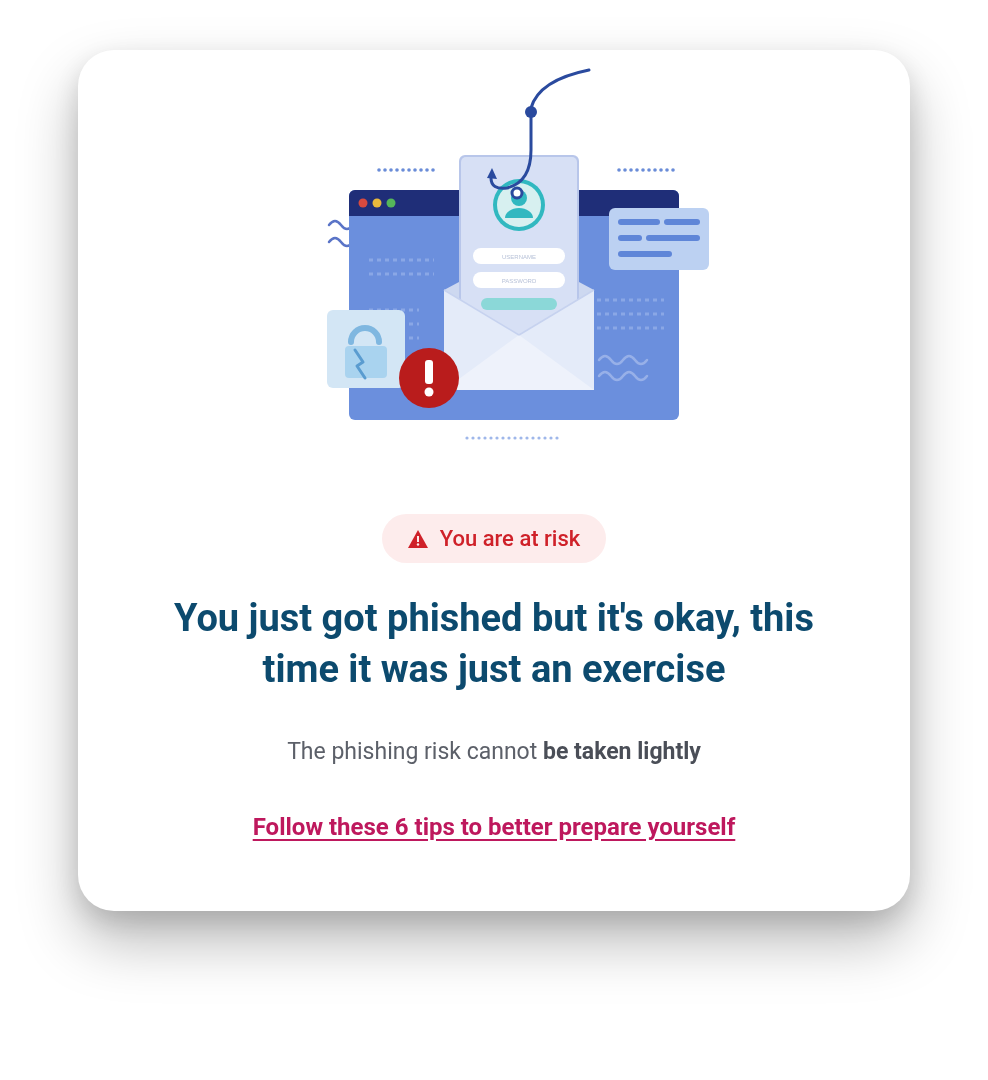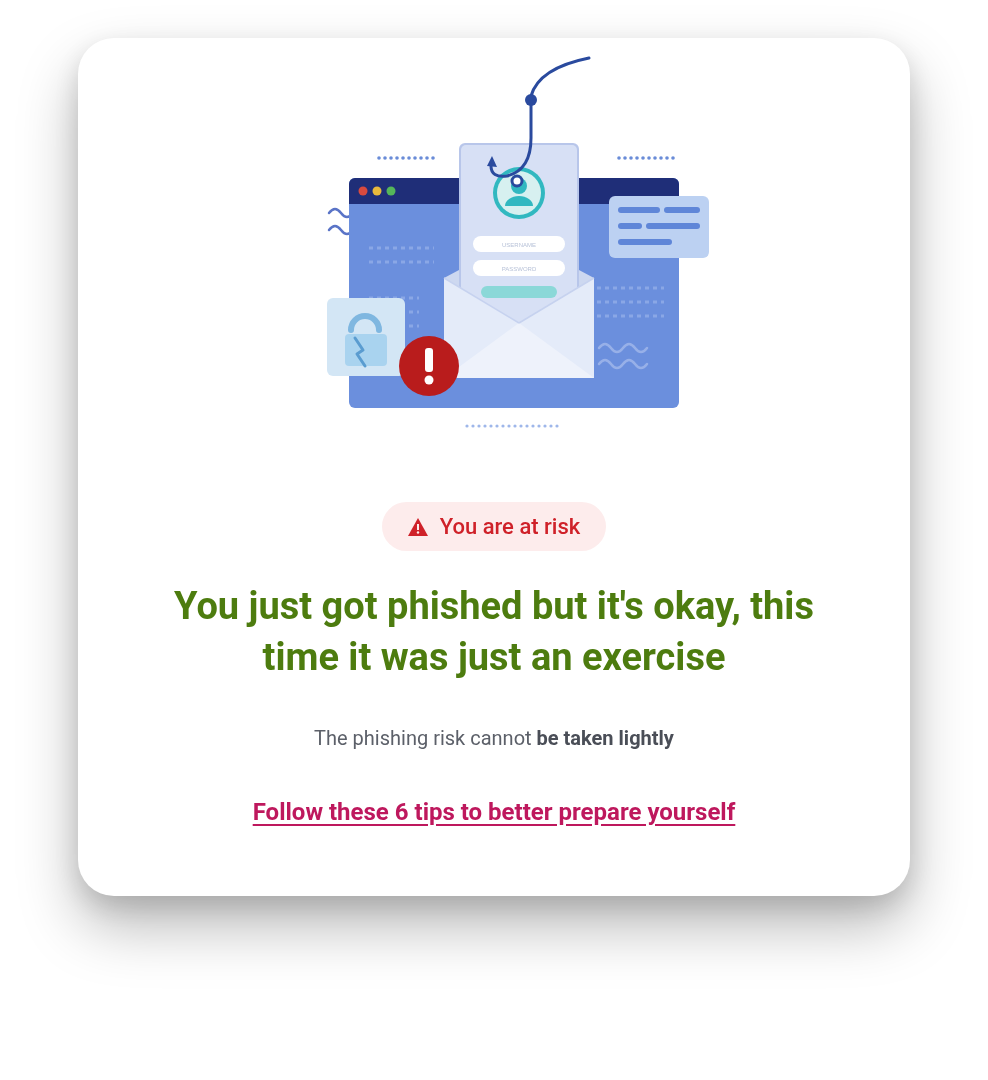--- a/index.html
+++ b/index.html
@@ -6,21 +6,21 @@
   body {
     width: 988px;
     height: 1080px;
     font-family: -apple-system, BlinkMacSystemFont, "Segoe UI", Roboto, Helvetica, Arial, sans-serif;
     background: #ffffff;
     display: flex;
     align-items: flex-start;
     justify-content: center;
   }
   .card {
-    margin-top: 38px;
+    margin-top: 50px;
     width: 832px;
     background: #ffffff;
     border-radius: 36px;
     box-shadow: 0 30px 60px rgba(0,0,0,0.28), 0 10px 24px rgba(0,0,0,0.12);
     padding: 0 56px 70px 56px;
     display: flex;
     flex-direction: column;
     align-items: center;
   }
   .illustration {
@@ -40,27 +40,27 @@
     font-size: 22px;
     font-weight: 500;
   }
   .badge svg { display: block; }
   .headline {
     margin-top: 30px;
     text-align: center;
     font-size: 38px;
     line-height: 1.35;
     font-weight: 700;
-    color: #4d7c0f;
+    color: #0c4a6e;
     max-width: 640px;
   }
   .subtext {
     margin-top: 42px;
     text-align: center;
-    font-size: 20px;
+    font-size: 23px;
     color: #5c6069;
     font-weight: 400;
   }
   .subtext .bold { font-weight: 700; color: #4a4e57; }
   .tips-link {
     margin-top: 48px;
     display: inline-block;
     font-size: 24px;
     font-weight: 700;
     color: #be185d;

